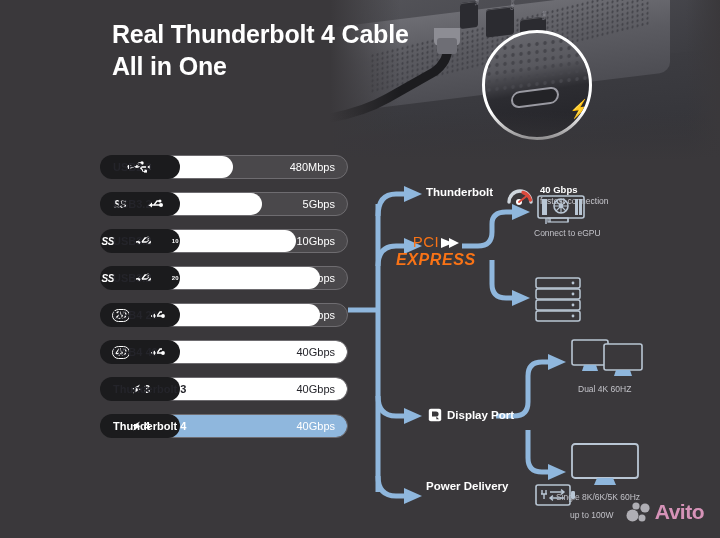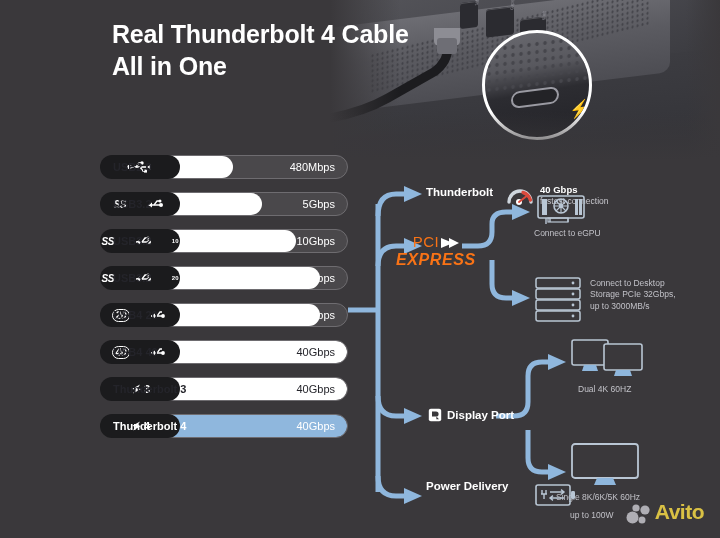--- a/index.html
+++ b/index.html
@@ -151,22 +151,22 @@
   }
   .pci .p1 { font-size: 15px; letter-spacing: .5px; }
   .pci .p2 { font-size: 16px; font-weight: bold; font-style: italic; letter-spacing: .6px; display: block; margin-top: 2px; }
 
   .gbps-lbl { position: absolute; color: #ffffff; font-size: 9.5px; font-weight: bold; }
   .gbps-sub { position: absolute; color: #c9c9cf; font-size: 8.5px; }
 
   
   .avito {
     position: absolute; right: 16px; bottom: 14px;
-    display: flex; align-items: flex-end; gap: 5px;
-    color: #fde047; font-size: 21px; font-weight: bold; letter-spacing: -.5px;
+    display: flex; align-items: center; gap: 5px;
+    color: #f9a8d4; font-size: 21px; font-weight: bold; letter-spacing: -.5px;
     opacity: .82;
   }
 </style>
 </head>
 <body>
 
 <div id="page">
 
   <div class="photo">
     <div class="photo-bg"></div>
@@ -432,23 +432,20 @@
     <svg width="50" height="46" viewBox="0 0 50 46" style="position:absolute;left:186px;top:96px;">
       <rect x="2" y="2" width="44" height="10" rx="2" stroke="#b9c6d4" stroke-width="1.5" fill="none"></rect>
       <rect x="2" y="13" width="44" height="10" rx="2" stroke="#b9c6d4" stroke-width="1.5" fill="none"></rect>
       <rect x="2" y="24" width="44" height="10" rx="2" stroke="#b9c6d4" stroke-width="1.5" fill="none"></rect>
       <rect x="2" y="35" width="44" height="10" rx="2" stroke="#b9c6d4" stroke-width="1.5" fill="none"></rect>
       <circle cx="39" cy="7" r="1.4" fill="#b9c6d4"></circle>
       <circle cx="39" cy="18" r="1.4" fill="#b9c6d4"></circle>
       <circle cx="39" cy="29" r="1.4" fill="#b9c6d4"></circle>
       <circle cx="39" cy="40" r="1.4" fill="#b9c6d4"></circle>
     </svg>
-    <span class="dcap" style="left:242px;top:98px;">Connect to Desktop
-Storage PCIe 32Gbps,
-up to 3000MB/s</span>
 
     <div class="dlabel" style="left:80px;top:228px;">
       <svg width="14" height="14" viewBox="0 0 14 14">
         <rect x="0.8" y="0.8" width="12.4" height="12.4" rx="2" fill="#fff"></rect>
         <path d="M4 3.4 H8 A2.6 2.6 0 0 1 8 8.6 H4 Z" fill="#3a383b"></path>
         <path d="M8.4 8.6 L11 11.2 H8.4 Z" fill="#3a383b"></path>
       </svg>
       <span>Display Port</span>
     </div>
 

